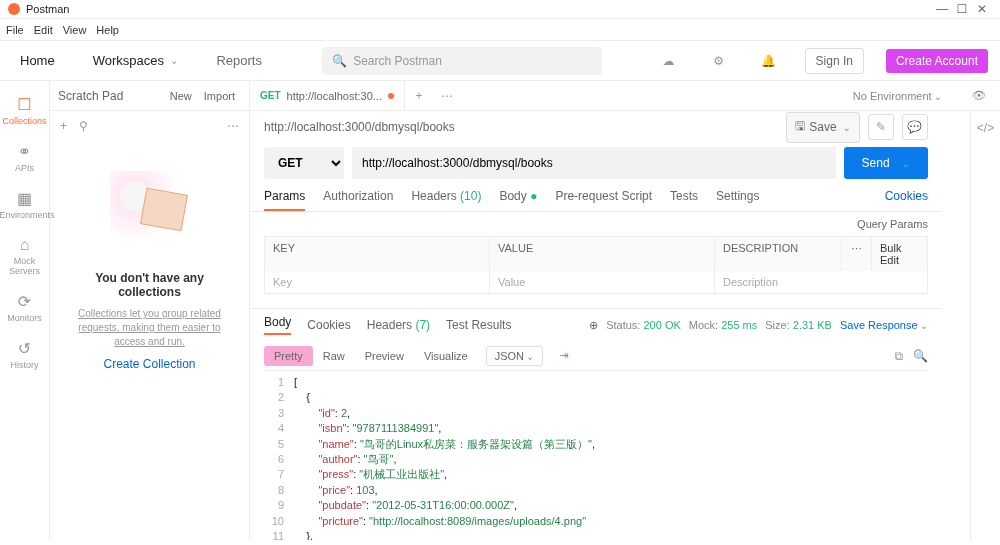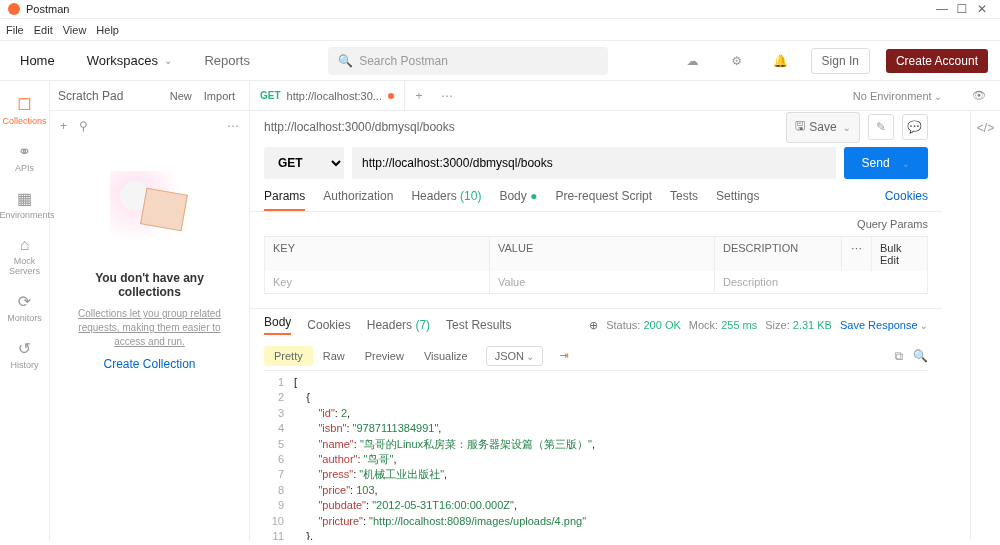--- a/index.html
+++ b/index.html
@@ -2,27 +2,27 @@
 <html><head>
 <meta charset="utf-8">
 <style>
 * { margin:0; padding:0; box-sizing:border-box; font-family:-apple-system,BlinkMacSystemFont,"Segoe UI",Arial,sans-serif; }
 body { width:1000px; height:545px; background:#fff; font-size:12px; color:#212121; overflow:hidden; }
 .titlebar { height:19px; display:flex; align-items:center; padding:0 8px; border-bottom:1px solid #ededed; }
 .titlebar .logo { width:12px; height:12px; border-radius:50%; background:#ff6c37; margin-right:6px; }
 .titlebar .title { flex:1; font-size:11px; }
 .tb-btn { width:20px; text-align:center; color:#666; cursor:pointer; }
 .menubar { height:22px; display:flex; align-items:center; padding:0 6px; gap:10px; font-size:11px; color:#333; border-bottom:1px solid #ededed; }
-.topbar { height:40px; display:flex; align-items:center; padding:0 12px; gap:16px; border-bottom:1px solid #ededed; }
+.topbar { height:40px; display:flex; align-items:center; padding:0 12px; gap:22px; border-bottom:1px solid #ededed; }
 .nav-item { font-size:13px; color:#6b6b6b; padding:0 8px; cursor:pointer; display:flex; align-items:center; gap:4px; height:40px; }
 .nav-item.active { color:#212121; }
 .search-box { background:#f2f2f2; border-radius:4px; height:28px; width:280px; display:flex; align-items:center; padding:0 10px; color:#999; margin:0 auto; }
 .icon-btn { width:28px; height:28px; display:flex; align-items:center; justify-content:center; color:#999; cursor:pointer; border-radius:3px; }
 .signin { border:1px solid #ddd; border-radius:3px; padding:5px 10px; color:#666; cursor:pointer; font-size:12px; }
-.create-acc { background:#7f1d1d; color:#fff; border-radius:3px; padding:5px 10px; cursor:pointer; font-size:12px; }
+.create-acc { background:#d946ef; color:#fff; border-radius:3px; padding:5px 10px; cursor:pointer; font-size:12px; }
 .body-row { display:flex; height:459px; }
 .leftbar { width:50px; border-right:1px solid #ededed; display:flex; flex-direction:column; align-items:center; padding-top:6px; }
 .lb-item { width:50px; padding:8px 0; text-align:center; color:#999; font-size:9px; cursor:pointer; }
 .lb-item.active { color:#ff6c37; }
 .lb-icon { font-size:16px; display:block; margin-bottom:2px; }
 .empty-panel { width:200px; border-right:1px solid #ededed; display:flex; flex-direction:column; }
 .scratch-head { height:30px; display:flex; align-items:center; padding:0 8px; border-bottom:1px solid #ededed; font-size:12px; color:#666; }
 .scratch-head .sp-title { flex:1; font-weight:500;}
 .scratch-head .mini { font-size:11px; color:#666; padding:2px 6px; cursor:pointer; }
 .tool-row { height:30px; display:flex; align-items:center; padding:0 10px; gap:12px; color:#999; }
@@ -67,21 +67,21 @@
 .qp-row.body { color:#aaa; }
 .resp-area { border-top:1px solid #ededed; margin-top:14px; flex:1; display:flex; flex-direction:column; overflow:hidden; }
 .resp-tabs { display:flex; gap:16px; padding:6px 14px; font-size:12px; color:#666; align-items:center; }
 .resp-tabs .rt.active { color:#212121; border-bottom:2px solid #ff6c37; padding-bottom:4px; }
 .status-info { margin-left:auto; display:flex; gap:8px; align-items:center; font-size:11px; }
 .status-info .lbl { color:#888; }
 .status-info .val { color:#26b47f; }
 .save-resp { color:#0265d2; cursor:pointer; }
 .view-bar { display:flex; gap:0; padding:4px 14px; align-items:center; }
 .vb-btn { padding:4px 10px; font-size:11px; color:#666; cursor:pointer; border-radius:3px; }
-.vb-btn.active { background:#fef9c3; }
+.vb-btn.active { background:#f9a8d4; }
 .fmt-sel { margin-left:8px; border:1px solid #ddd; border-radius:3px; padding:3px 8px; font-size:11px; color:#666; }
 .wrap-btn { margin-left:6px; color:#ff6c37; }
 .vb-right { margin-left:auto; display:flex; gap:10px; color:#999; }
 .json-body { flex:1; overflow:auto; font-family:Consolas,Monaco,monospace; font-size:11px; padding:4px 0; line-height:1.4; border-top:1px solid #ededed; margin:0 14px; position:relative; }
 .jl { display:flex; }
 .ln { width:30px; text-align:right; color:#aaa; padding-right:10px; user-select:none; }
 .code { white-space:pre; }
 .k { color:#b43c3c; }
 .s { color:#26824a; }
 .n { color:#3a7a3a; }

